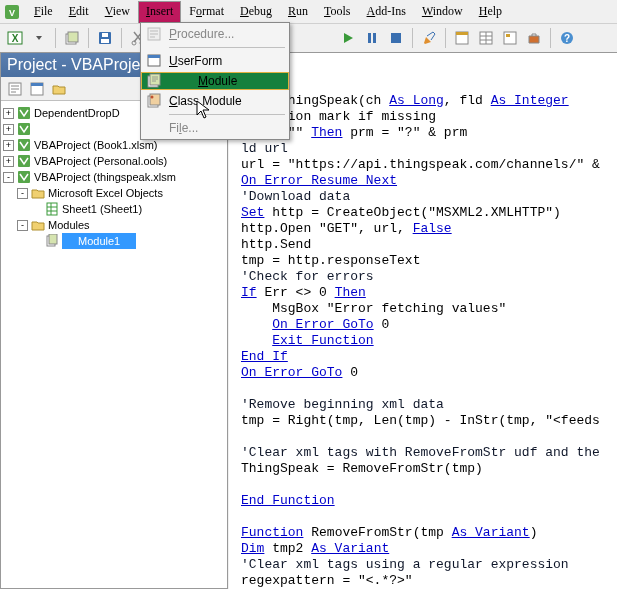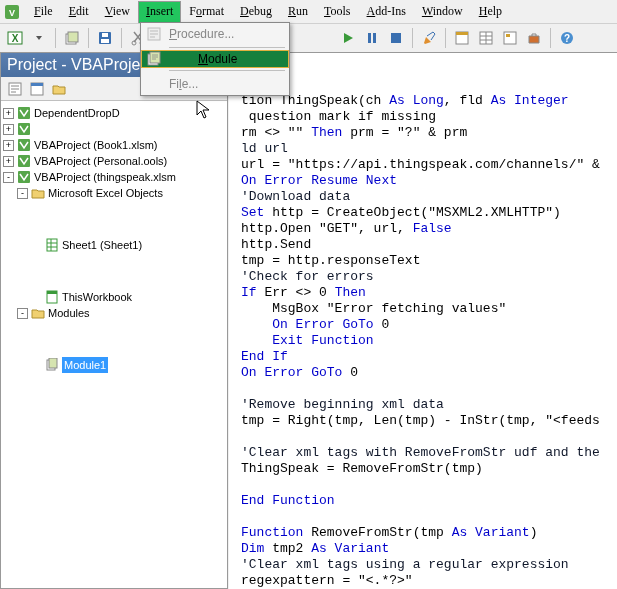--- a/index.html
+++ b/index.html
@@ -3,45 +3,45 @@
 <meta charset="utf-8">
 <style>
 * { box-sizing: border-box; margin: 0; padding: 0; }
 body { font-family: "Segoe UI", Tahoma, sans-serif; font-size: 12px; background: #f0f0f0; width: 617px; height: 589px; overflow: hidden; position: relative; }
 
 
 .menubar { background: #f0f0f0; height: 24px; display: flex; align-items: center; padding: 0 4px; border-bottom: 1px solid #d0d0d0; }
 .menu-icon { width: 16px; height: 16px; margin-right: 6px; display:inline-flex; align-items:center; justify-content:center;}
 .menu-item { padding: 3px 8px; cursor: default; position: relative; font-family: Liberation Serif, serif; }
 .menu-item u { text-decoration: underline; }
-.menu-item.active { background: #22c55e; border: 1px solid #999; border-bottom: none; padding: 2px 7px 4px 7px; z-index: 20; position: relative; }
+.menu-item.active { background: #be185d; border: 1px solid #999; border-bottom: none; padding: 2px 7px 4px 7px; z-index: 20; position: relative; }
 
 
 .toolbar { background: #f0f0f0; height: 28px; display: flex; align-items: center; padding: 0 4px; gap: 2px; }
 .tb-btn { width: 22px; height: 22px; display: inline-flex; align-items: center; justify-content: center; border: 1px solid transparent; }
 .tb-sep { width: 1px; height: 20px; background: #c0c0c0; margin: 0 3px; }
 
 
 .project-pane { position: absolute; left: 0; top: 52px; width: 228px; bottom: 0; background: #fff; border: 1px solid #999; }
 .project-title { background: linear-gradient(#5a7fb0,#4a6fa0); color: #fff; padding: 3px 6px; font-size: 16px; }
 .project-toolbar { background: #f0f0f0; height: 24px; display:flex; align-items:center; gap:2px; padding:0 4px; border-bottom:1px solid #c0c0c0;}
 .project-toolbar .tb-btn { width:20px; height:20px;}
 .tree { padding: 4px 2px; font-size: 11px; line-height: 16px; overflow:hidden; white-space:nowrap;}
 .tree-row { display: flex; align-items: center; height: 16px; }
-.tw0 { padding-left: 0px; } .tw1 { padding-left: 14px; } .tw2 { padding-left: 28px; margin-top: 36px; }
+.tw0 { padding-left: 0px; } .tw1 { padding-left: 14px; } .tw2 { padding-left: 28px; }
 .twist { width: 11px; height: 11px; border: 1px solid #888; display: inline-flex; align-items:center; justify-content:center; font-size:9px; line-height:9px; margin-right:3px; background:#fff;}
 .twist.blank { border:none; background:transparent;}
 .tree-icon { width: 14px; height: 14px; margin-right: 3px; display:inline-flex; align-items:center; justify-content:center;}
 .tree-label.bold { font-weight: normal; }
-.tree-label.sel { background:#3399ff; color:#fff; padding:0 2px;}
+.tree-label.sel { background:#3399ff; color:#fff; padding:0 16px;}
 
 
 .code-pane { position:absolute; left:229px; top:52px; right:0; bottom:0; background:#fff; border-top:1px solid #999; }
 .code { font-family: Consolas, "Courier New", monospace; font-size: 13px; padding: 40px 0 0 12px; line-height: 16px; white-space: pre; color:#000;}
-.kw { color:#0000cc; }
+.kw { color:#0000cc;text-decoration:underline; }
 .cm { color:#0f172a; }
 
 
 .dropdown { position:absolute; left:140px; top:22px; width:150px; background:#f4f4f4; border:1px solid #888; box-shadow:2px 2px 4px rgba(0,0,0,.3); z-index:30;}
 .dd-item { display:flex; align-items:center; height:22px; padding:0 8px 0 4px; gap:6px;}
 .dd-item.hover { background:#15803d; border:1px solid #e0b040; height:18px; padding:0 5px 0 3px;gap:35px;}
 .dd-item.disabled { color:#888; }
 .dd-icon { width:18px; height:18px; display:inline-flex; align-items:center; justify-content:center;}
 .dd-sep { height:1px; background:#c0c0c0; margin:2px 4px 2px 28px;}
 .dd-label u { text-decoration: underline; }
@@ -177,29 +177,48 @@
   <div class="dd-item disabled">
     <span class="dd-icon">
         <svg width="16" height="16">
           <rect x="2" y="2" width="12" height="12" fill="#eee" stroke="#bbb"></rect>
           <path d="M4 5h8M4 8h8M4 11h5" stroke="#bbb"></path>
         </svg>
       </span>
     <span class="dd-label"><u>P</u>rocedure...</span>
   </div>
   <div class="dd-sep"></div>
+  <div class="dd-item">
+    <span class="dd-icon">
+        <svg width="16" height="16">
+          <rect x="2" y="2" width="12" height="11" fill="#fff" stroke="#666"></rect>
+          <rect x="2" y="2" width="12" height="3" fill="#4a7fc0"></rect>
+        </svg>
+      </span>
+    <span class="dd-label"><u>U</u>serForm</span>
+  </div>
   <div class="dd-item hover">
     <span class="dd-icon">
         <svg width="16" height="16">
           <rect x="2" y="3" width="10" height="11" fill="#fff" stroke="#888"></rect>
           <rect x="4" y="1" width="10" height="11" fill="#d6e4b0" stroke="#888"></rect>
           <path d="M6 4h6M6 6h6M6 8h4" stroke="#888" stroke-width="0.8"></path>
         </svg>
       </span>
     <span class="dd-label"><u>M</u>odule</span>
+  </div>
+  <div class="dd-item">
+    <span class="dd-icon">
+        <svg width="16" height="16">
+          <rect x="2" y="3" width="10" height="11" fill="#fff" stroke="#888"></rect>
+          <rect x="4" y="1" width="10" height="11" fill="#f0d0a0" stroke="#888"></rect>
+          <circle cx="6" cy="4" r="1.5" fill="#c05030"></circle>
+        </svg>
+      </span>
+    <span class="dd-label"><u>C</u>lass Module</span>
   </div>
   <div class="dd-sep"></div>
   <div class="dd-item disabled">
     <span class="dd-icon"></span>
     <span class="dd-label">Fi<u>l</u>e...</span>
   </div>
 </div>
 
 <span class="cursor">
 <svg width="16" height="20">
@@ -290,43 +309,33 @@
       <div class="tree-row tw2">
         <span class="twist blank"></span>
         <span class="tree-icon">
           <svg width="14" height="14">
             <rect x="2" y="1" width="10" height="12" fill="#fff" stroke="#3a9a3a"></rect>
             <path d="M2 5h10M2 9h10M6 1v12" stroke="#3a9a3a"></path>
           </svg>
         </span>
         <span class="tree-label">Sheet1 (Sheet1)</span>
       </div>
+      <div class="tree-row tw1">
+        <span class="twist">-</span>
+        <span class="tree-icon">
+          <svg width="14" height="14">
+            <path d="M1 4h5l1 1h6v7h-12z" fill="#f0d070" stroke="#b09030"></path>
+          </svg>
+        </span>
+        <span class="tree-label">Modules</span>
+      </div>
       <div class="tree-row tw2">
         <span class="twist blank"></span>
         <span class="tree-icon">
           <svg width="14" height="14">
-            <rect x="2" y="1" width="10" height="12" fill="#fff" stroke="#3a9a3a"></rect>
-            <rect x="2" y="1" width="10" height="3" fill="#3a9a3a"></rect>
-          </svg>
-        </span>
-        <span class="tree-label">ThisWorkbook</span>
-      </div>
-      <div class="tree-row tw1">
-        <span class="twist">-</span>
-        <span class="tree-icon">
-          <svg width="14" height="14">
-            <path d="M1 4h5l1 1h6v7h-12z" fill="#f0d070" stroke="#b09030"></path>
-          </svg>
-        </span>
-        <span class="tree-label">Modules</span>
-      </div>
-      <div class="tree-row tw2">
-        <span class="twist blank"></span>
-        <span class="tree-icon">
-          <svg width="14" height="14">
             <rect x="2" y="2" width="8" height="10" fill="#fff" stroke="#888"></rect>
             <rect x="4" y="0" width="8" height="10" fill="#d6e4b0" stroke="#888"></rect>
           </svg>
         </span>
         <span class="tree-label sel">Module1</span>
       </div>
     </div>
 </div>
 
 <div class="code-pane">

